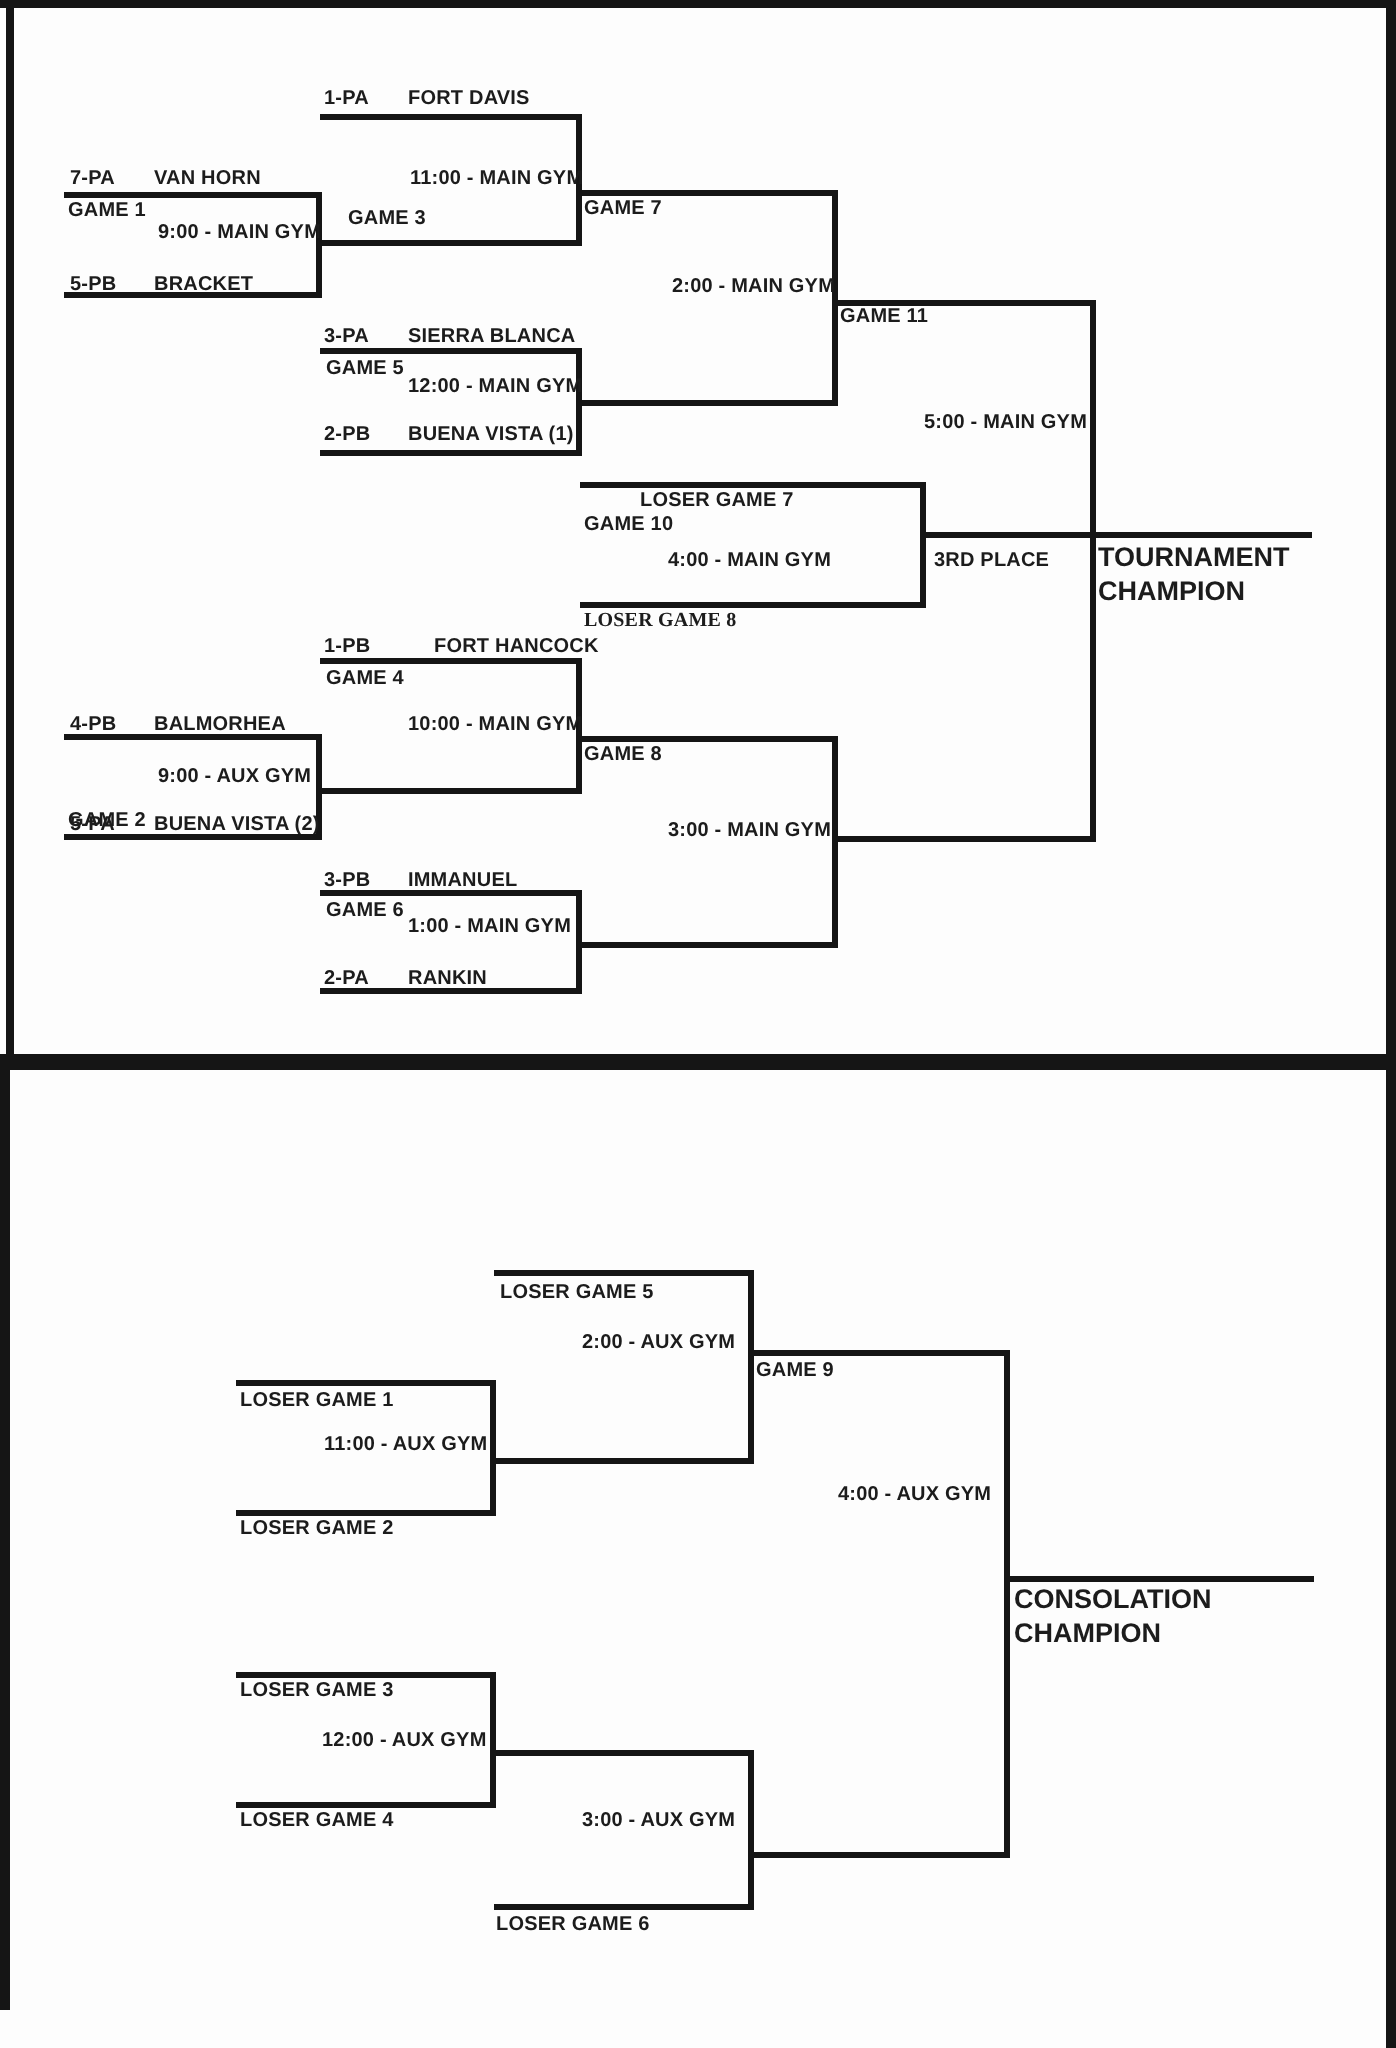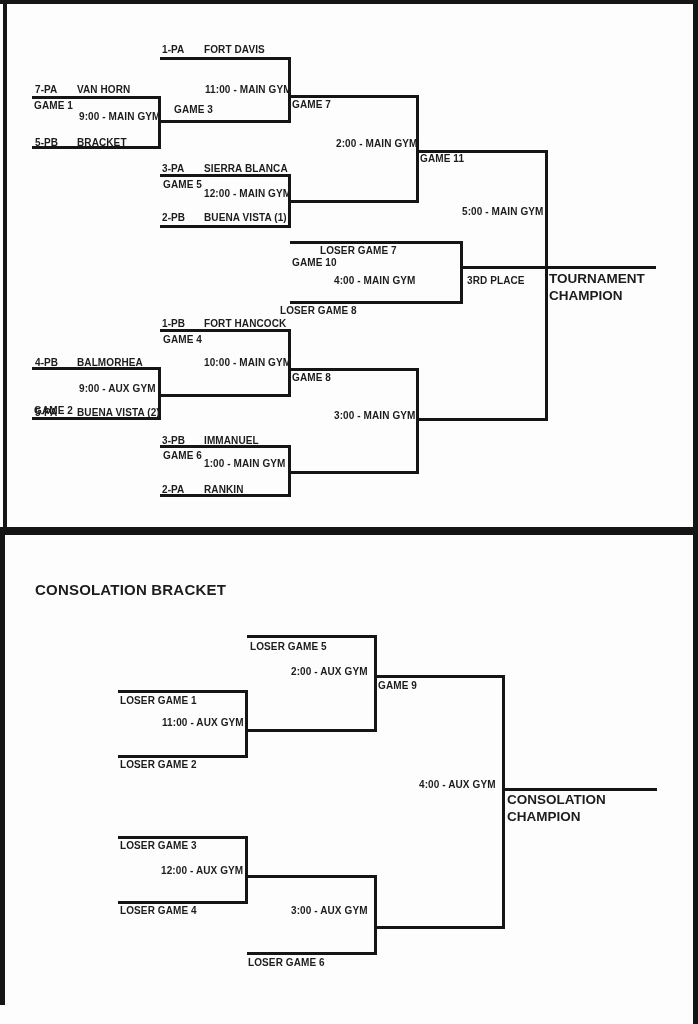--- a/index.html
+++ b/index.html
@@ -69,76 +69,75 @@
   <div class="t" style="left:467px;top:275px;">3RD PLACE</div>
   <div class="big" style="left:549px;top:271px;">TOURNAMENT</div>
   <div class="big" style="left:549px;top:288px;">CHAMPION</div>
 
   <div class="hl" style="left:290px;top:241px;width:173px;"></div>
   <div class="hl" style="left:290px;top:301px;width:173px;"></div>
   <div class="vl" style="left:460px;top:241px;height:63px;"></div>
   <div class="t" style="left:292px;top:245px;padding-left:28px;">LOSER GAME 7</div>
   <div class="t" style="left:292px;top:257px;">GAME 10</div>
   <div class="t" style="left:334px;top:275px;">4:00 - MAIN GYM</div>
-  <div class="t" style="left:280px;top:305px;">LOSER GAME 8</div>
+  <div class="t" style="left:292px;top:305px;font-family:Liberation Serif, serif;">LOSER GAME 8</div>
 
   <div class="hl" style="left:32px;top:367px;width:129px;"></div>
   <div class="hl" style="left:32px;top:417px;width:129px;"></div>
   <div class="vl" style="left:158px;top:367px;height:53px;"></div>
   <div class="t" style="left:35px;top:357px;">4-PB</div>
   <div class="t" style="left:77px;top:357px;">BALMORHEA</div>
   <div class="t" style="left:34px;top:372px;margin-top:33px;">GAME 2</div>
   <div class="t" style="left:79px;top:383px;">9:00 - AUX GYM</div>
   <div class="t" style="left:35px;top:407px;">5-PA</div>
   <div class="t" style="left:77px;top:407px;">BUENA VISTA (2)</div>
 
   <div class="hl" style="left:160px;top:329px;width:131px;"></div>
   <div class="hl" style="left:160px;top:394px;width:131px;"></div>
   <div class="vl" style="left:288px;top:329px;height:68px;"></div>
   <div class="t" style="left:162px;top:318px;">1-PB</div>
-  <div class="t" style="left:204px;top:318px;">FORT HANCOCK</div>
+  <div class="t" style="left:217px;top:318px;">FORT HANCOCK</div>
   <div class="t" style="left:163px;top:334px;">GAME 4</div>
   <div class="t" style="left:204px;top:357px;">10:00 - MAIN GYM</div>
 
   <div class="hl" style="left:160px;top:445px;width:131px;"></div>
   <div class="hl" style="left:160px;top:494px;width:131px;"></div>
   <div class="vl" style="left:288px;top:445px;height:52px;"></div>
   <div class="t" style="left:162px;top:435px;">3-PB</div>
   <div class="t" style="left:204px;top:435px;">IMMANUEL</div>
   <div class="t" style="left:163px;top:450px;">GAME 6</div>
   <div class="t" style="left:204px;top:458px;">1:00 - MAIN GYM</div>
   <div class="t" style="left:162px;top:484px;">2-PA</div>
   <div class="t" style="left:204px;top:484px;">RANKIN</div>
 
   <div class="hl" style="left:288px;top:368px;width:131px;"></div>
   <div class="hl" style="left:288px;top:471px;width:131px;"></div>
   <div class="vl" style="left:416px;top:368px;height:106px;"></div>
   <div class="t" style="left:292px;top:372px;">GAME 8</div>
   <div class="t" style="left:334px;top:410px;">3:00 - MAIN GYM</div>
 
-  <div class="title" style="left:35px;top:582px;">CONSOLATION BRACKET</div>
 
   <div class="hl" style="left:247px;top:635px;width:130px;"></div>
   <div class="hl" style="left:245px;top:729px;width:131px;"></div>
   <div class="vl" style="left:374px;top:635px;height:97px;"></div>
   <div class="t" style="left:250px;top:641px;">LOSER GAME 5</div>
   <div class="t" style="left:291px;top:666px;">2:00 - AUX GYM</div>
 
   <div class="hl" style="left:118px;top:690px;width:130px;"></div>
   <div class="hl" style="left:118px;top:755px;width:130px;"></div>
   <div class="vl" style="left:245px;top:690px;height:68px;"></div>
   <div class="t" style="left:120px;top:695px;">LOSER GAME 1</div>
   <div class="t" style="left:162px;top:717px;">11:00 - AUX GYM</div>
   <div class="t" style="left:120px;top:759px;">LOSER GAME 2</div>
 
   <div class="hl" style="left:374px;top:675px;width:131px;"></div>
   <div class="hl" style="left:374px;top:926px;width:131px;"></div>
   <div class="vl" style="left:502px;top:675px;height:254px;"></div>
   <div class="t" style="left:378px;top:680px;">GAME 9</div>
-  <div class="t" style="left:419px;top:779px;">4:00 - AUX GYM</div>
+  <div class="t" style="left:419px;top:742px;">4:00 - AUX GYM</div>
   <div class="hl" style="left:503px;top:788px;width:154px;"></div>
   <div class="big" style="left:507px;top:792px;">CONSOLATION</div>
   <div class="big" style="left:507px;top:809px;">CHAMPION</div>
 
   <div class="hl" style="left:118px;top:836px;width:130px;"></div>
   <div class="hl" style="left:118px;top:901px;width:130px;"></div>
   <div class="vl" style="left:245px;top:836px;height:68px;"></div>
   <div class="t" style="left:120px;top:840px;">LOSER GAME 3</div>
   <div class="t" style="left:161px;top:865px;">12:00 - AUX GYM</div>
   <div class="t" style="left:120px;top:905px;">LOSER GAME 4</div>

